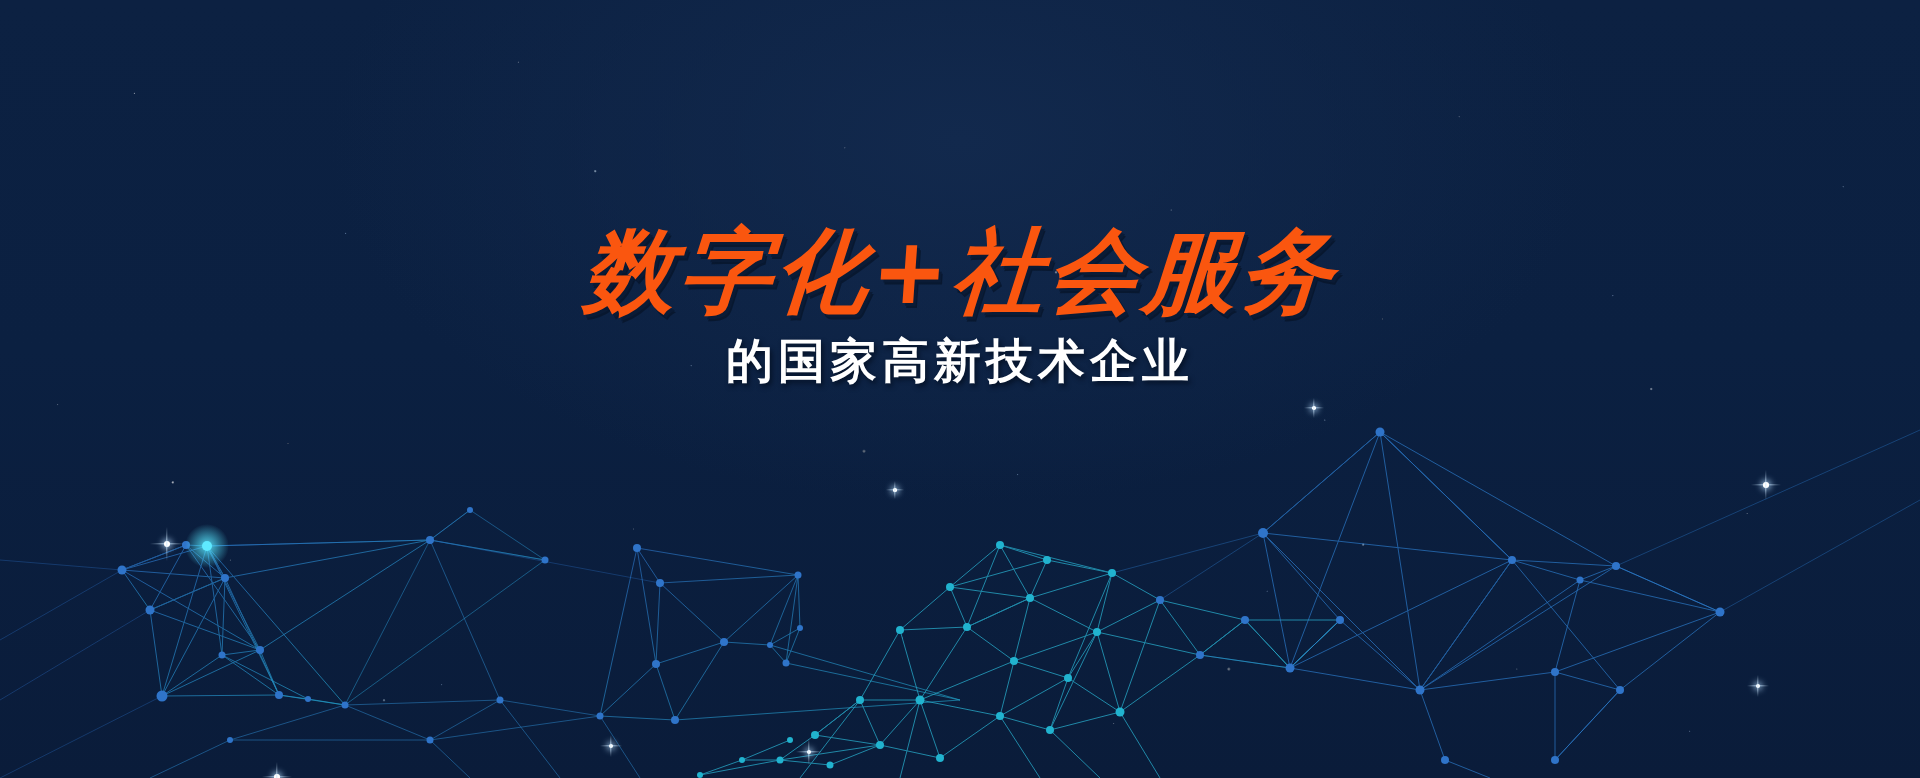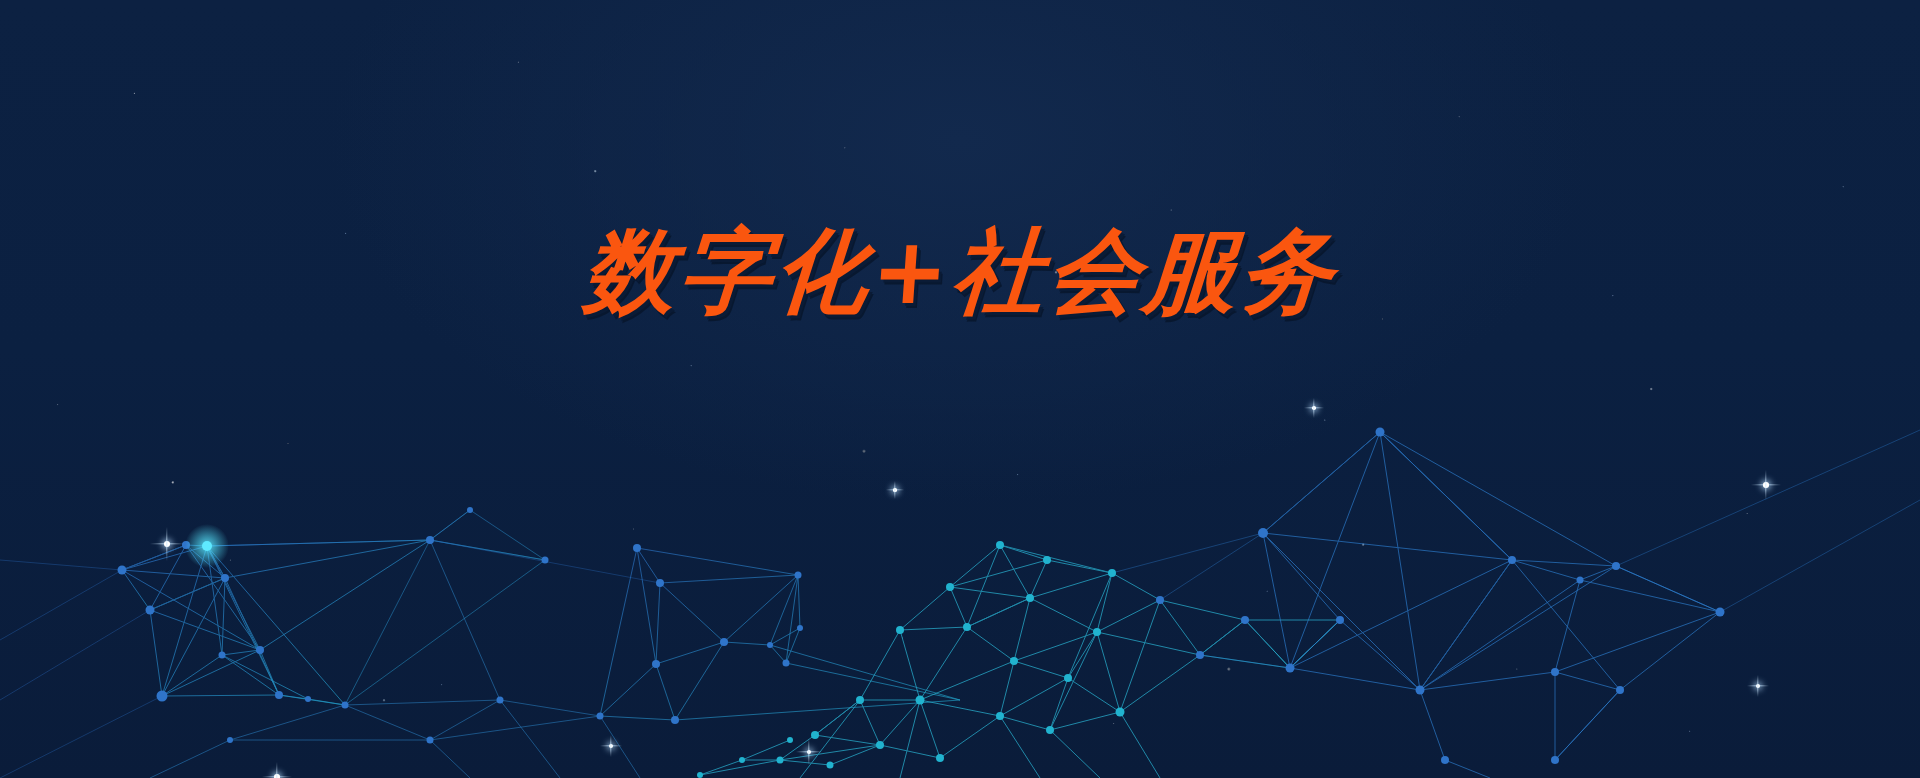--- a/index.html
+++ b/index.html
@@ -320,15 +320,16 @@
     </div>
   <div class="sparkle" style="--w:20px; left:1304px; top:398px; width:20px; height:20px;">
       <i></i>
     </div>
   <div class="sparkle" style="--w:18px; left:886px; top:481px; width:18px; height:18px;">
       <i></i>
     </div>
 
   <div id="text-block">
     <div id="headline">数字化+社会服务</div>
+    <div id="subhead">的国家高新技术企业</div>
   </div>
 
 </div>
 
 </body></html>

